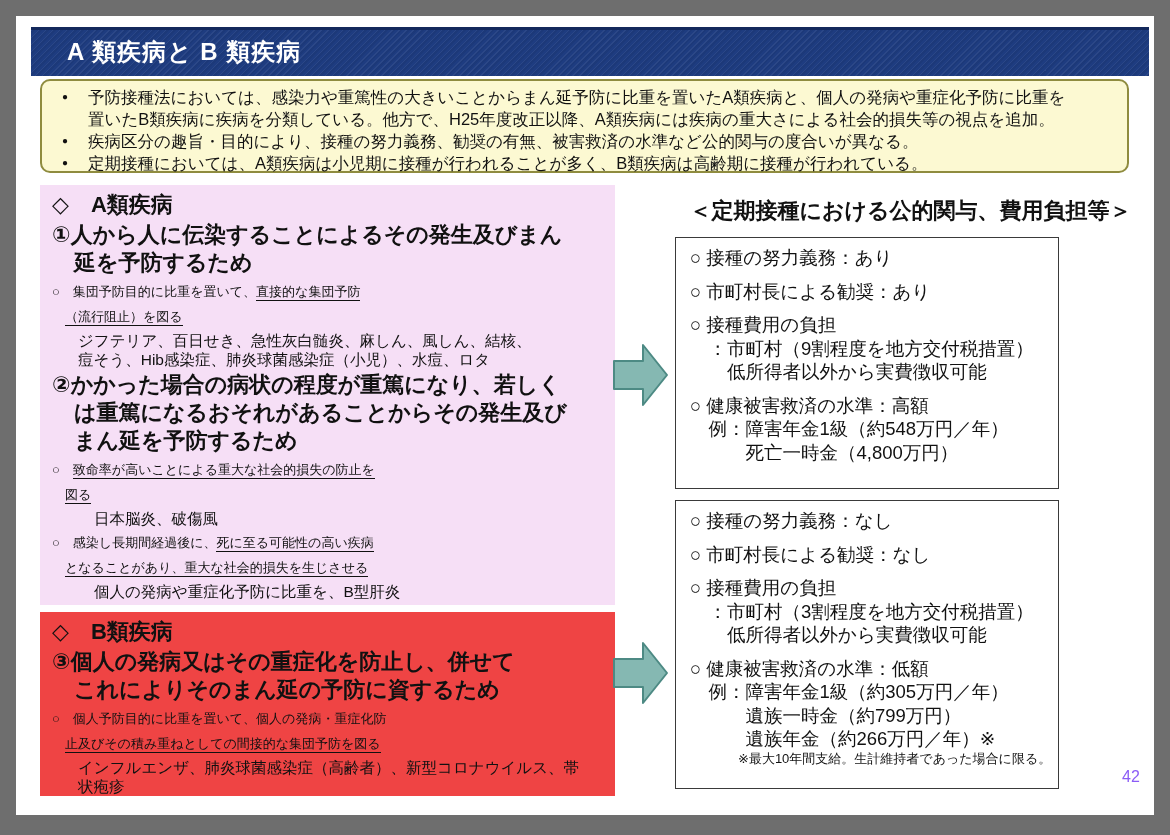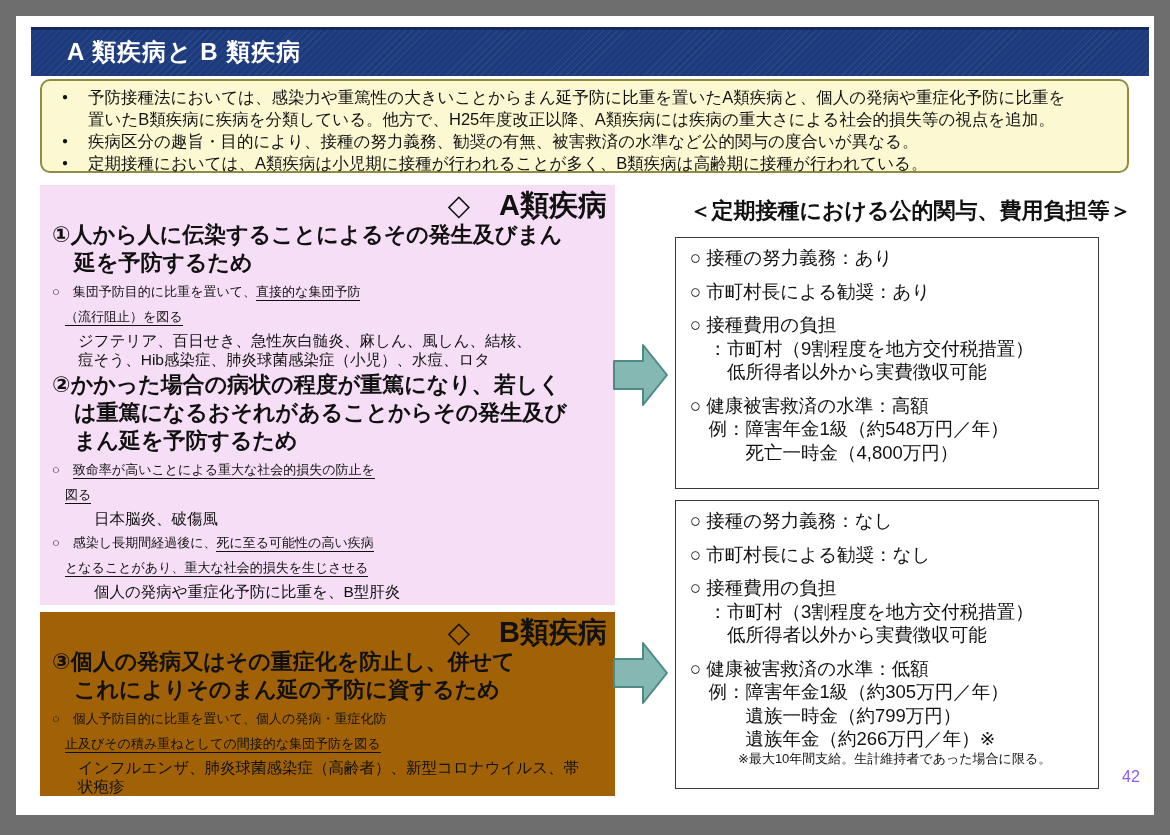--- a/index.html
+++ b/index.html
@@ -30,38 +30,38 @@
     position:absolute;left:24px;top:63px;width:1089px;height:94px;
     background:#fcf9d2;border:2px solid #8f8c3f;border-radius:10px;
     box-sizing:border-box;padding:5px 10px 0 16px;
   }
   .summary .blk{position:relative;padding-left:30px;}
   .summary .ln{font-size:16.5px;line-height:22px;white-space:nowrap;}
   .summary .mk{position:absolute;left:4px;top:5px;font-size:10px;}
   
   .classbox{position:absolute;box-sizing:border-box;padding:6px 8px 4px 12px;}
   .boxA{left:24px;top:169px;width:575px;height:420px;background:#f6dff6;}
-  .boxB{left:24px;top:596px;width:575px;height:184px;background:#a16207;}
+  .boxB{left:24px;top:596px;width:575px;height:184px;background:#ef4444;}
   .classbox .blk{position:relative;}
-  .classbox .blk.h  .ln{font-size:29px;font-weight:bold;line-height:28px;white-space:nowrap;text-align:right;}
+  .classbox .blk.h  .ln{font-size:22px;font-weight:bold;line-height:28px;white-space:nowrap;}
   .classbox .blk.bold{margin:2px 0;}
   .classbox .blk.bold .ln{font-size:22px;font-weight:bold;line-height:28px;white-space:nowrap;}
   .classbox .blk.item{margin:2px 0;}
   .classbox .blk.item .ln{font-size:13px;line-height:25px;white-space:nowrap;}
   .classbox .blk.small{margin:0 0 1px 26px;}
   .classbox .blk.small .ln{font-size:15.5px;line-height:19px;white-space:nowrap;}
   .classbox .blk.small.indent2{margin-left:42px;}
   .ul{border-bottom:1.5px solid #111;padding-bottom:1px;}
   
   .rheading{
     position:absolute;left:642px;top:180px;width:505px;height:30px;
     font-size:22px;font-weight:bold;text-align:center;white-space:nowrap;
   }
   .detailbox{
-    position:absolute;left:659px;width:424px;background:#ffffff;
+    position:absolute;left:659px;width:384px;background:#ffffff;
     border:1.5px solid #3a3a3a;box-sizing:border-box;padding:8px 10px 16px 14px;
   }
   .dbox1{top:221px;height:252px;}
   .dbox2{top:484px;height:289px;}
   .detailbox .blk.grp{margin-bottom:10px;}
   .detailbox .ln{font-size:18.5px;line-height:23.5px;white-space:nowrap;}
   .detailbox .ln.note{font-size:13px;line-height:16px;margin-left:48px;}
   
   .arrow{position:absolute;width:56px;height:66px;}
   .arrow1{left:597px;top:326px;}

